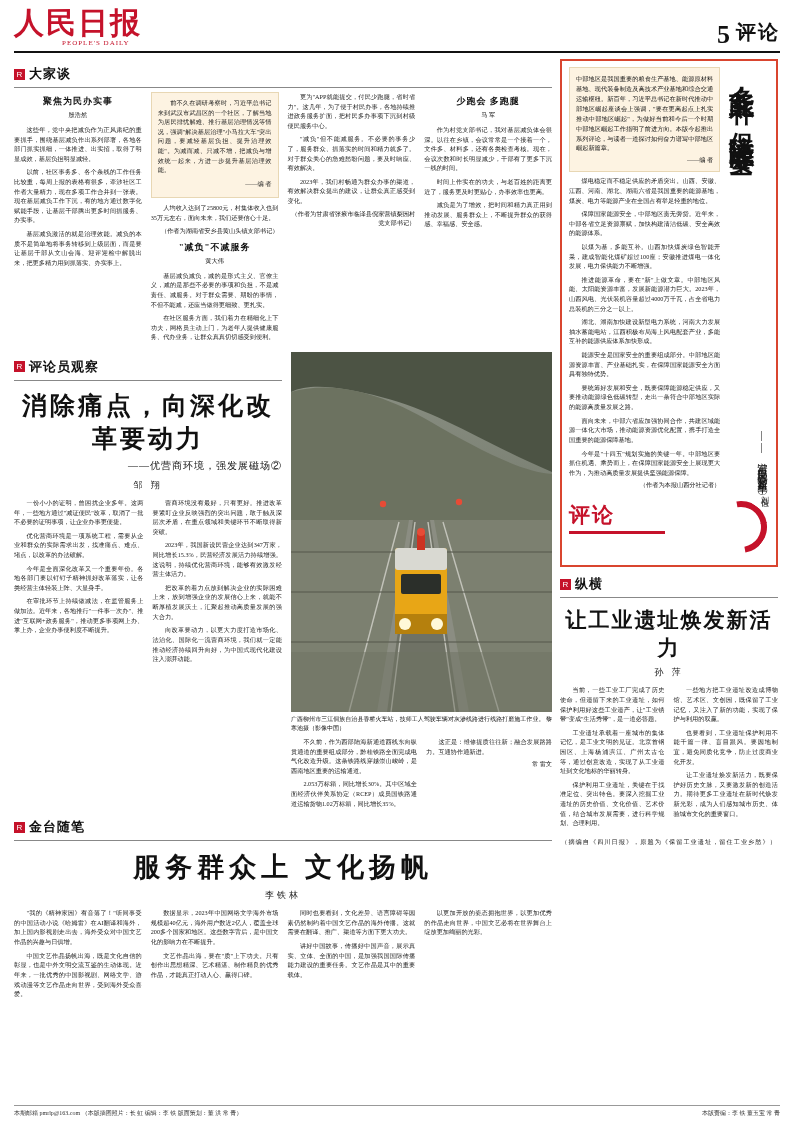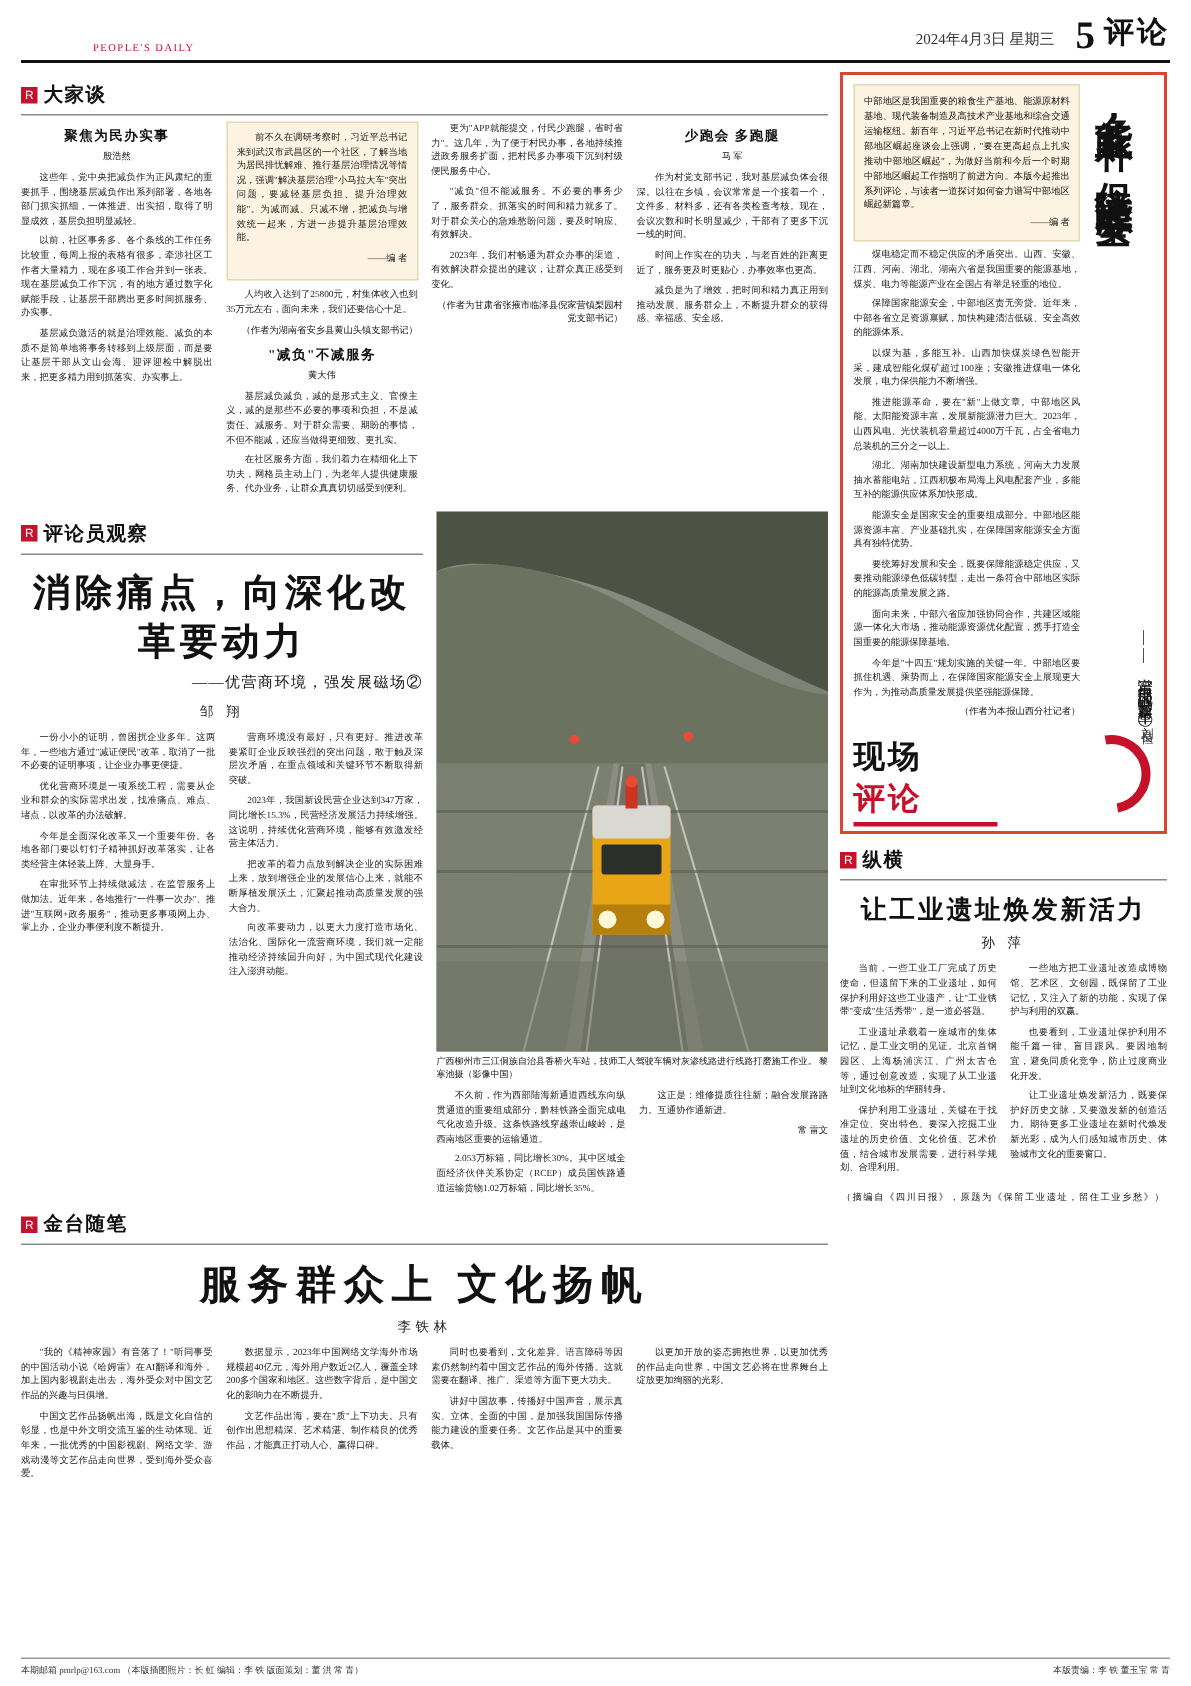--- a/index.html
+++ b/index.html
@@ -54,35 +54,35 @@
   .vauth{writing-mode:vertical-rl;font-size:8px;letter-spacing:2px;color:#333;}
   .abstract{background:#fdf3e2;border:1px solid #e8d7b4;padding:6px;font-size:6.2px;line-height:1.6;text-align:justify;}
   .abstract .sig{text-align:right;text-indent:0;margin-top:2px;}
 
   .stamp{position:relative;margin-top:6px;height:54px;}
   .stamp .t1{font-size:21px;font-weight:bold;letter-spacing:2px;}
   .stamp .t2{font-size:21px;font-weight:bold;letter-spacing:2px;color:#c5122a;}
   .stamp .swoosh{position:absolute;right:2px;top:0;width:40px;height:40px;border:6px solid #c5122a;border-radius:50%;border-left-color:transparent;border-bottom-color:transparent;transform:rotate(35deg);}
   .stamp .bar{width:96px;height:3px;background:#c5122a;margin-top:2px;}
 
-  h3.rhead{font-size:17px;font-weight:bold;text-align:center;letter-spacing:2px;margin:8px 0 2px;}
+  h3.rhead{font-size:21px;font-weight:bold;text-align:center;letter-spacing:2px;margin:8px 0 2px;}
 
   .footer{position:absolute;left:14px;right:14px;bottom:6px;border-top:1px solid #999;padding-top:3px;display:flex;justify-content:space-between;font-size:6px;color:#333;}
   .editor-note{font-size:6.2px;text-align:center;letter-spacing:1px;margin-top:6px;}
 </style>
 </head>
 <body>
 
 <div class="page">
 
   <div class="masthead">
     <div class="logo">
+      <span>人民日报</span>
       <span class="sub">PEOPLE'S DAILY</span>
     </div>
-    <div class="mh-mid">2024年4月3日 星期三</div>
     <div class="mh-right">
       <div class="pagenum">5</div>
       <div class="sectname">评论</div>
     </div>
   </div>
 
   <div class="body">
 
     <div class="left">
 
@@ -260,21 +260,20 @@
             <p class="t">能源安全是国家安全的重要组成部分。中部地区能源资源丰富、产业基础扎实，在保障国家能源安全方面具有独特优势。</p>
             <p class="t">要统筹好发展和安全，既要保障能源稳定供应，又要推动能源绿色低碳转型，走出一条符合中部地区实际的能源高质量发展之路。</p>
             <p class="t">面向未来，中部六省应加强协同合作，共建区域能源一体化大市场，推动能源资源优化配置，携手打造全国重要的能源保障基地。</p>
             <p class="t">今年是"十四五"规划实施的关键一年。中部地区要抓住机遇、乘势而上，在保障国家能源安全上展现更大作为，为推动高质量发展提供坚强能源保障。</p>
             <div class="sign">（作者为本报山西分社记者）</div>
           </div>
         </div>
 
         <div class="stamp">
           <div class="swoosh"></div>
-          <div class="t1">现场</div>
           <div class="t2">评论</div>
           <div class="bar"></div>
         </div>
       </div>
 
       <div class="flag" style="margin-top:8px">
         <div class="mk">R</div>
         <div class="tx">纵横</div>
       </div>
       <div class="rule"></div>

